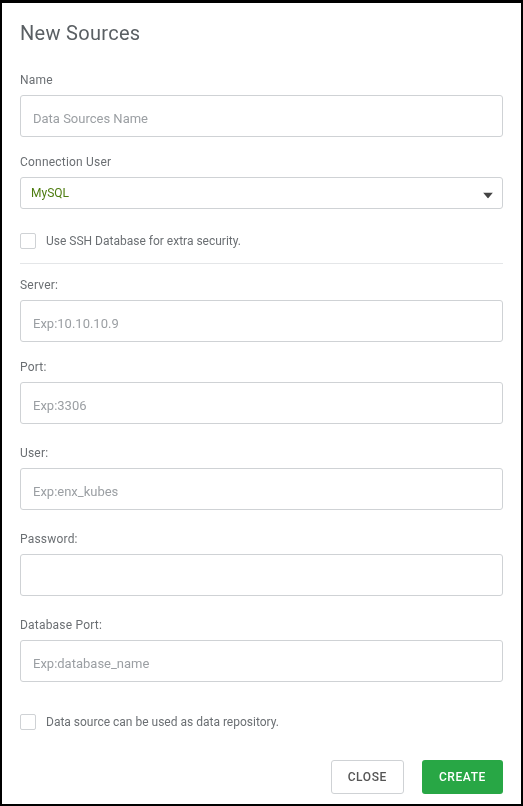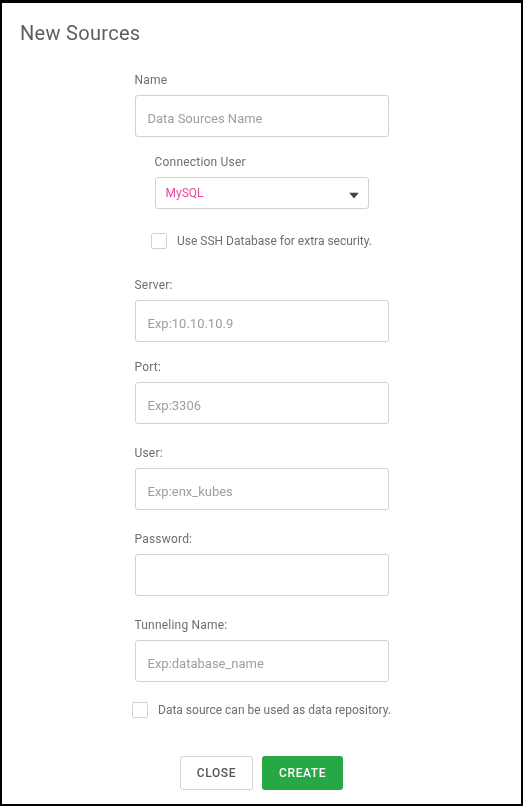--- a/index.html
+++ b/index.html
@@ -22,21 +22,20 @@
       font-size: 20px;
       font-weight: 400;
       color: #5a5f63;
       letter-spacing: 0.3px;
       margin-bottom: 28px;
     }
     .form {
       flex: 1;
       display: flex;
       flex-direction: column;
-      align-items: center;
     }
     .field {
       margin-bottom: 18px;
     }
     .field-label {
       font-size: 12px;
       color: #6b6f73;
       margin-bottom: 8px;
       display: block;
       letter-spacing: 0.2px;
@@ -60,21 +59,21 @@
       position: relative;
       width: 100%;
     }
     .select-input {
       width: 100%;
       height: 32px;
       border: 1px solid #cfd2d5;
       border-radius: 3px;
       padding: 0 46px 0 10px;
       font-size: 12px;
-      color: #ec4899;
+      color: #4d7c0f;
       background: #fff;
       outline: none;
       appearance: none;
       -webkit-appearance: none;
       cursor: pointer;
     }
     .select-caret {
       position: absolute;
       right: 10px;
       top: 50%;
@@ -102,25 +101,25 @@
     }
     .divider {
       height: 1px;
       background: #e4e6e8;
       margin-bottom: 14px;
     }
     .field-port { margin-bottom: 22px; }
     .field-user { margin-bottom: 22px; }
     .field-password { margin-bottom: 22px; }
     .field-conn-type { margin-bottom: 24px; }
-    .repo-row { margin-top: 2px; }
+    .repo-row { margin-top: 14px; }
     .footer {
       display: flex;
       justify-content: flex-end;
-      gap: 9px;
+      gap: 18px;
       margin-top: auto;
       padding-top: 16px;
     }
     .btn {
       height: 34px;
       padding: 0 16px;
       border-radius: 3px;
       font-size: 12px;
       font-weight: 500;
       letter-spacing: 0.6px;
@@ -187,21 +186,21 @@
     <span class="field-label">User:</span>
     <input type="text" class="text-input" placeholder="Exp:enx_kubes" style="">
   </div>
 
   <div class="field field-password">
     <span class="field-label">Password:</span>
     <input type="password" class="text-input" placeholder="" style="">
   </div>
 
   <div class="field">
-    <span class="field-label">Tunneling Name:</span>
+    <span class="field-label">Database Port:</span>
     <input type="text" class="text-input" placeholder="Exp:database_name" style="">
   </div>
 
   <div class="checkbox-row repo-row">
     <div class="checkbox"></div>
     <span class="checkbox-label">Data source can be used as data repository.</span>
   </div>
 
   <div class="footer">
     <button class="btn btn-close">CLOSE</button>

